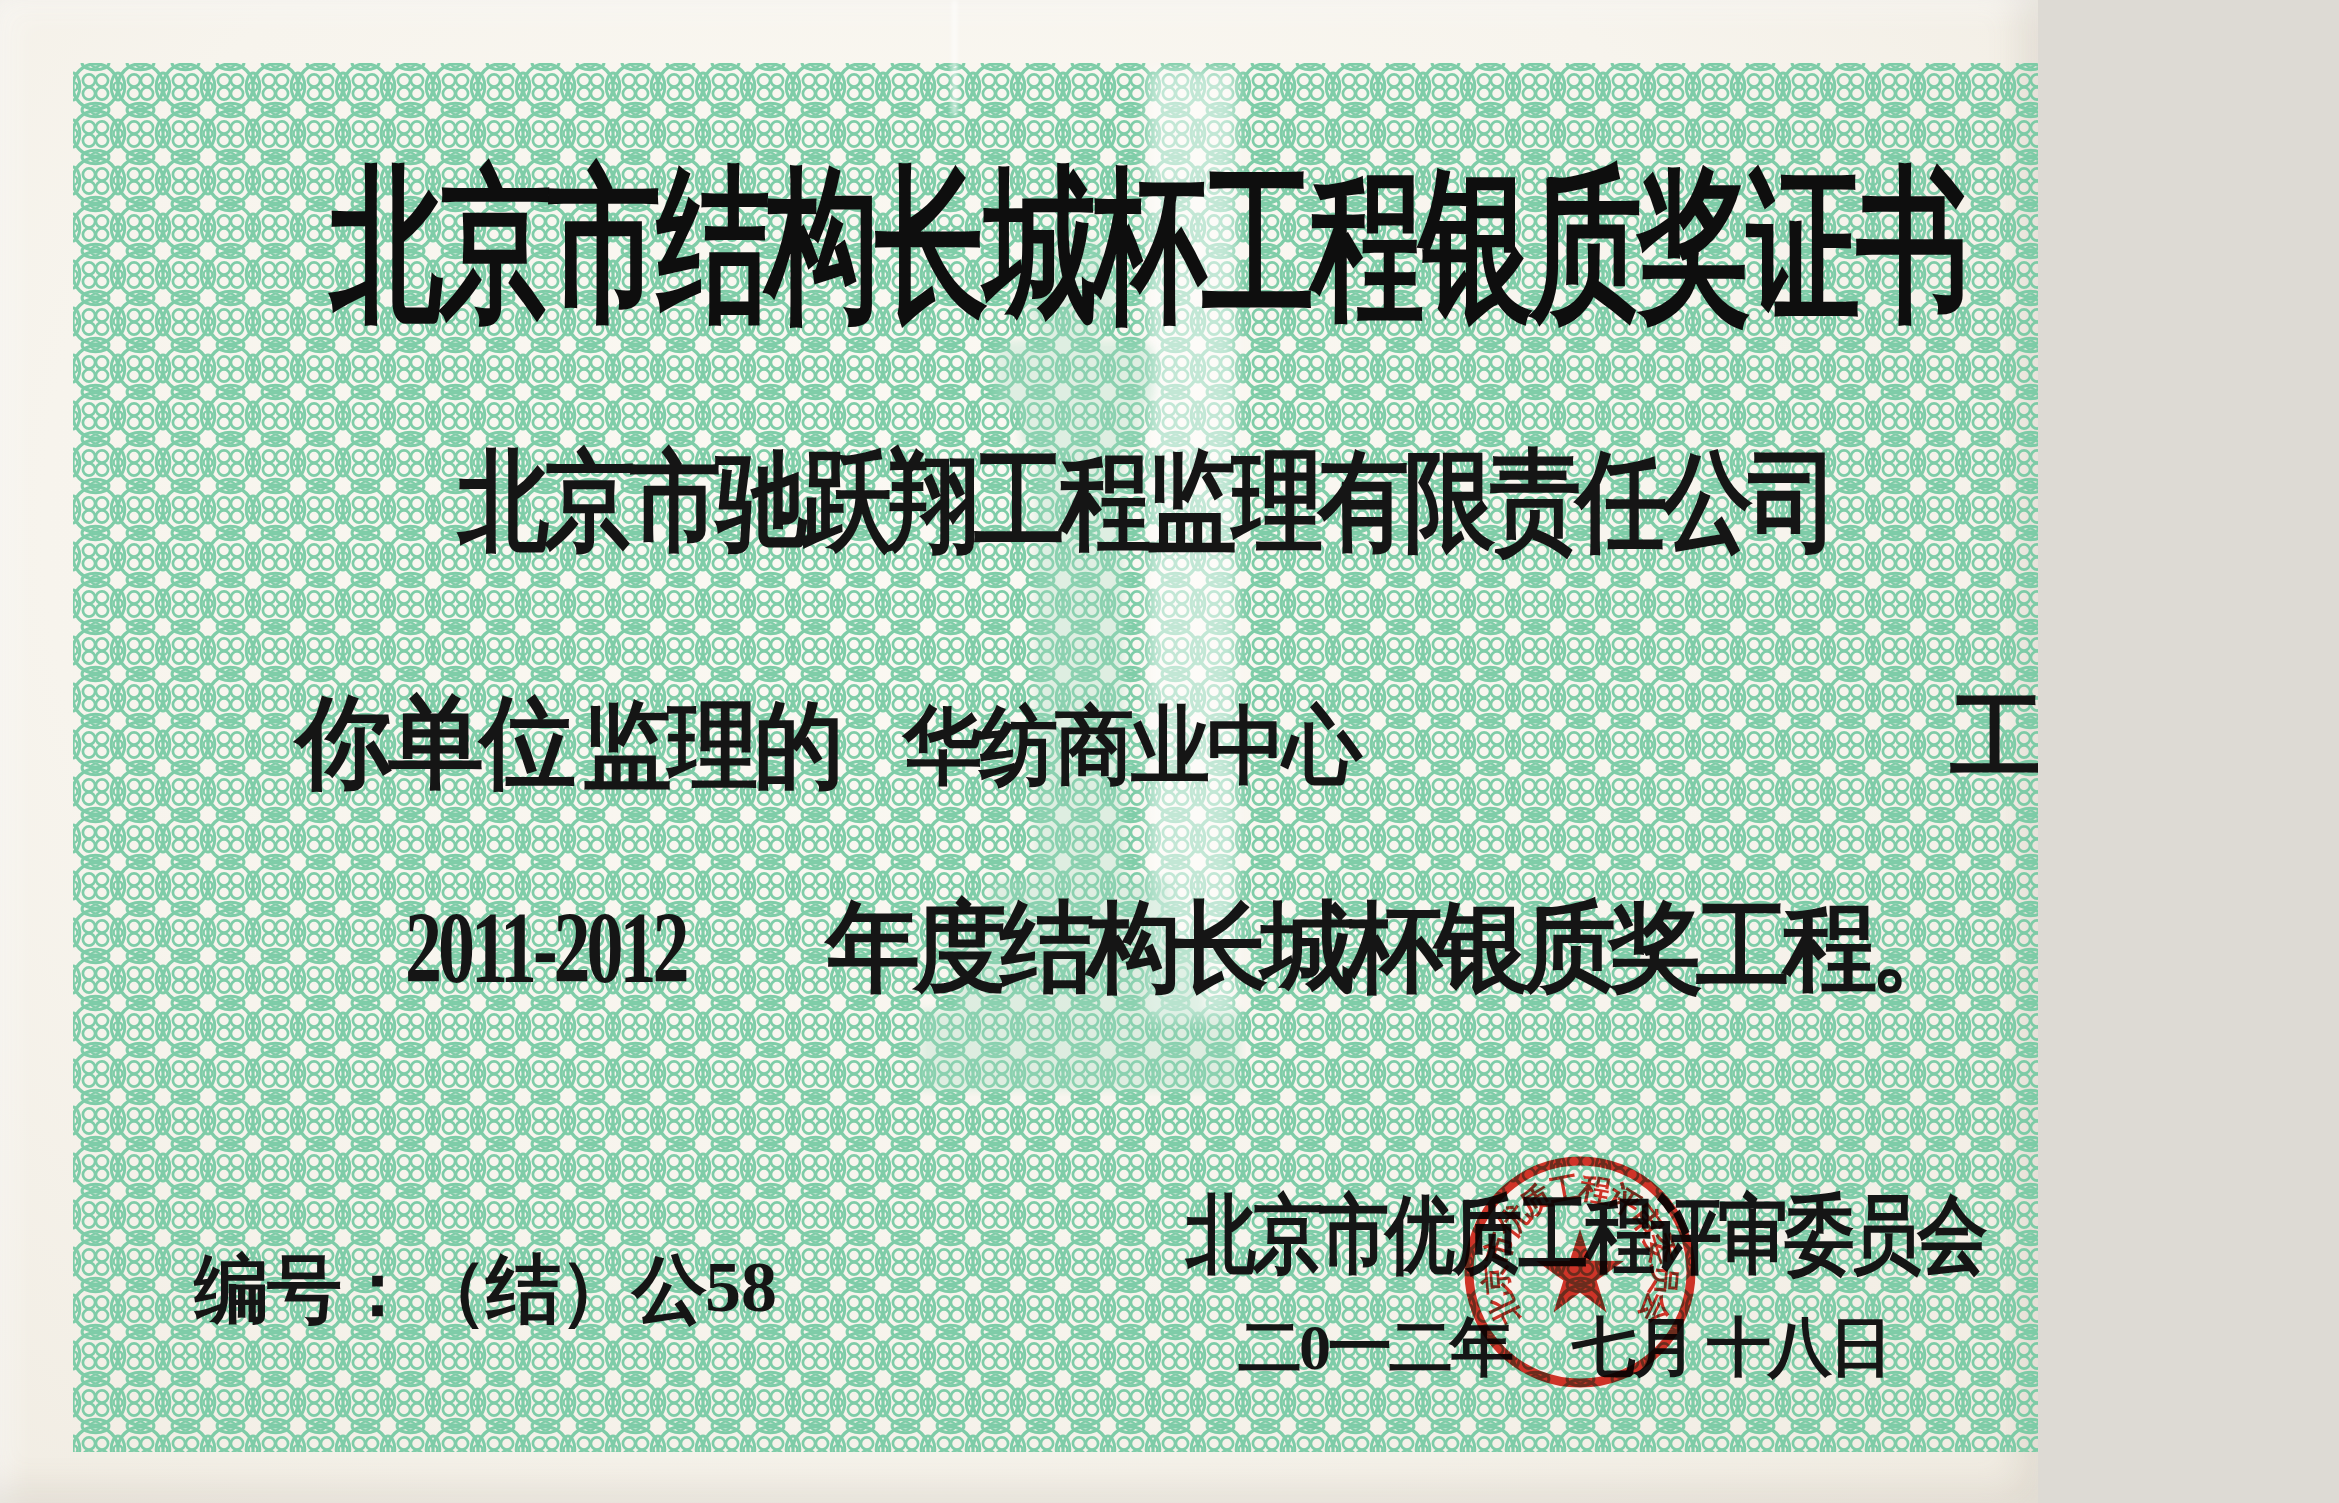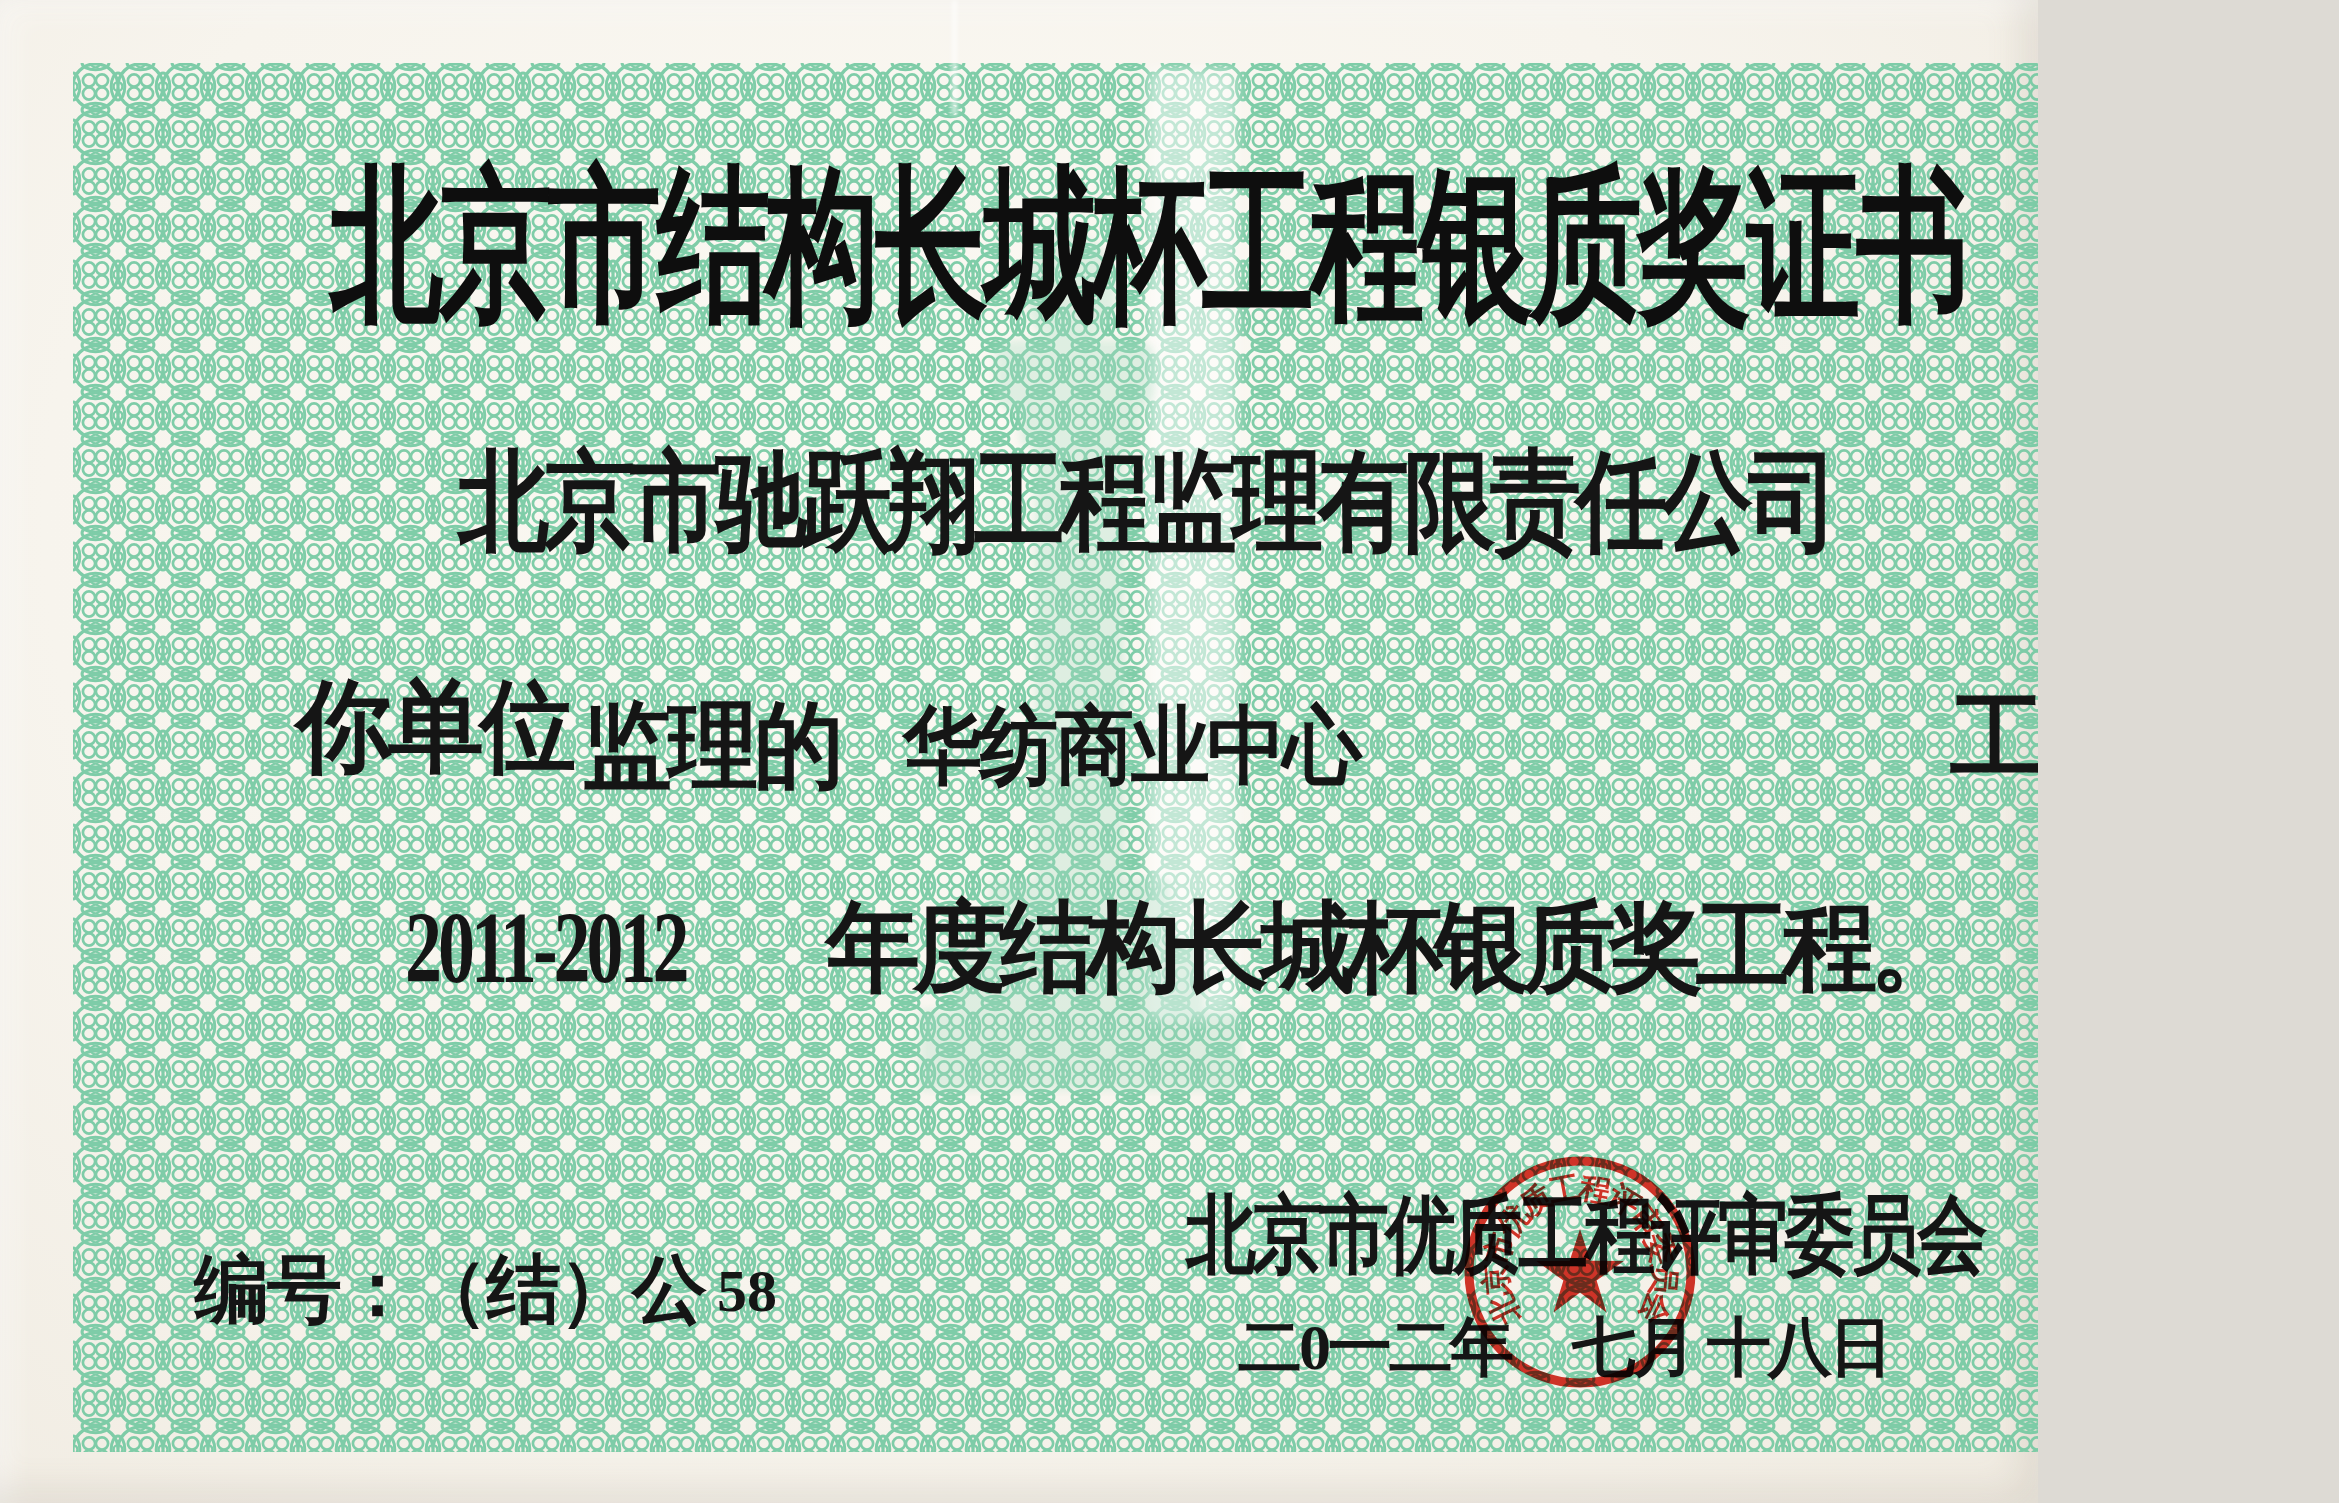--- a/index.html
+++ b/index.html
@@ -35,39 +35,39 @@
   .txt span{display:inline-block;transform-origin:left top;}
   .hei{font-family:"Liberation Sans",sans-serif;font-weight:900;}
   .song{font-family:"Liberation Serif","DejaVu Serif",serif;font-weight:700;}
 
   .title-line{left:330px;top:162px;width:1640px;}
   .title-line span{font-size:113px;letter-spacing:-4px;transform:scaleY(1.48);color:#0e0e0e;}
 
   .company-line{left:458px;top:448px;text-align:right;}
   .company-line span{font-size:91px;letter-spacing:-5px;transform:scaleY(1.2);}
 
-  .seg-prefix{left:296px;top:676px;}
+  .seg-prefix{left:296px;top:692px;}
   .seg-prefix span{font-size:96px;letter-spacing:-4px;transform:scaleY(1.05);}
   .seg-supervised{left:582px;top:698px;}
   .seg-supervised span{font-size:90px;letter-spacing:-4px;transform:scaleY(1.05);}
   .seg-project{left:903px;top:704px;}
   .seg-project span{font-size:79px;letter-spacing:-3px;transform:scaleY(1.08);}
   .seg-gongcheng{left:1950px;top:690px;}
   .seg-gongcheng span{font-size:95px;}
 
   .seg-pingwei{left:208px;top:898px;}
   .seg-pingwei span{font-size:96px;letter-spacing:10px;}
   .seg-years{left:405px;top:896px;}
   .seg-years span{font-size:74px;letter-spacing:-4px;transform:scaleY(1.38);font-weight:700;}
   .seg-award{left:826px;top:898px;}
   .seg-award span{font-size:94px;letter-spacing:-7px;transform:scaleY(1.05);}
 
   .serial-line{left:194px;top:1252px;}
   .serial-line .cn{font-size:75px;letter-spacing:-2px;font-weight:700;}
-  .serial-line .num{font-size:60px;font-weight:800;margin-left:12px;transform:translateY(-4px);}
+  .serial-line .num{font-size:72px;font-weight:800;margin-left:0;transform:translateY(-4px);}
 
   .issuer-line{left:1186px;top:1192px;}
   .issuer-line span{font-size:70px;letter-spacing:-3.5px;transform:scaleY(1.22);font-weight:800;}
 
   .date-line{left:1238px;top:1316px;}
   .date-line span{font-size:64px;letter-spacing:-3px;font-weight:600;white-space:pre;}
 
   .seal{
     position:absolute;left:1458px;top:1150px;width:244px;height:244px;z-index:4;
     mix-blend-mode:multiply;opacity:.94;color:var(--seal-red);

